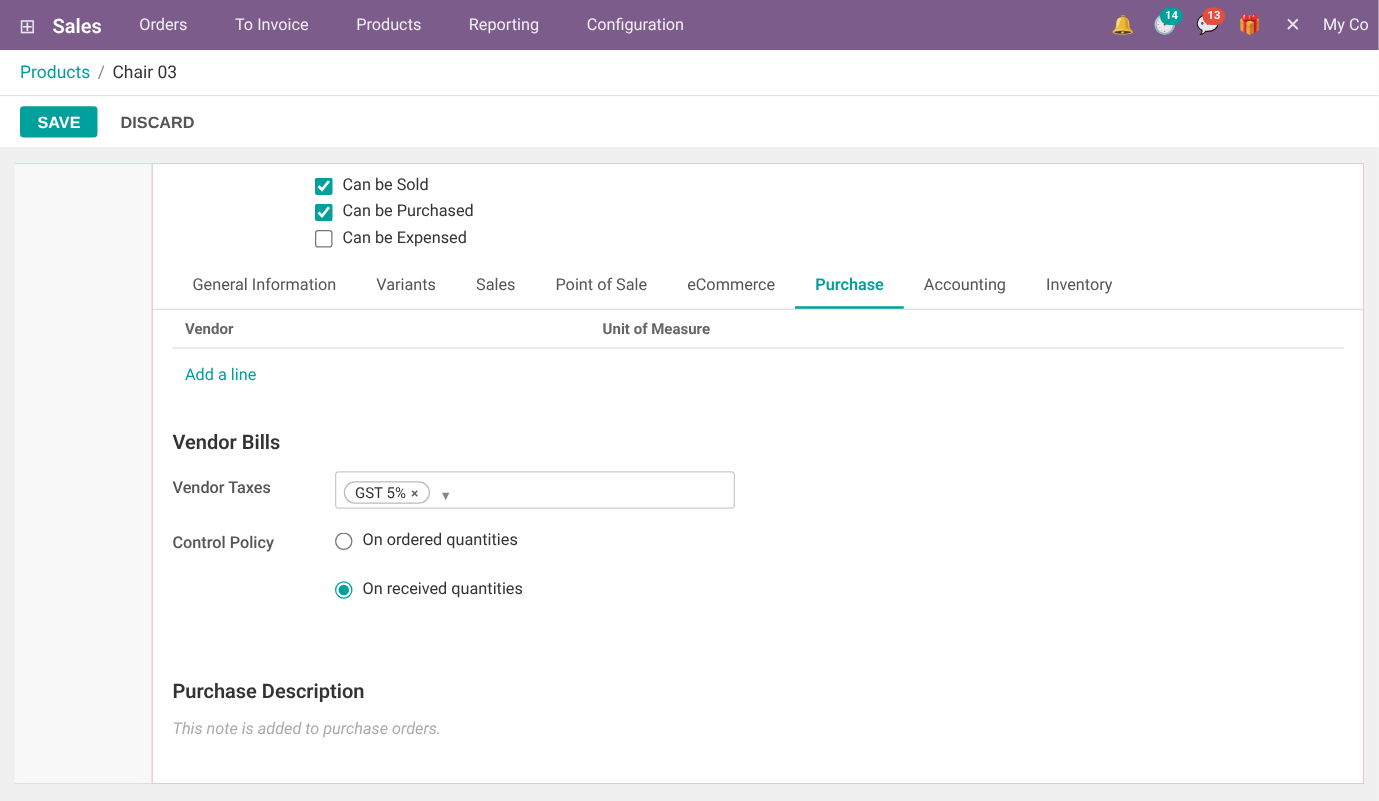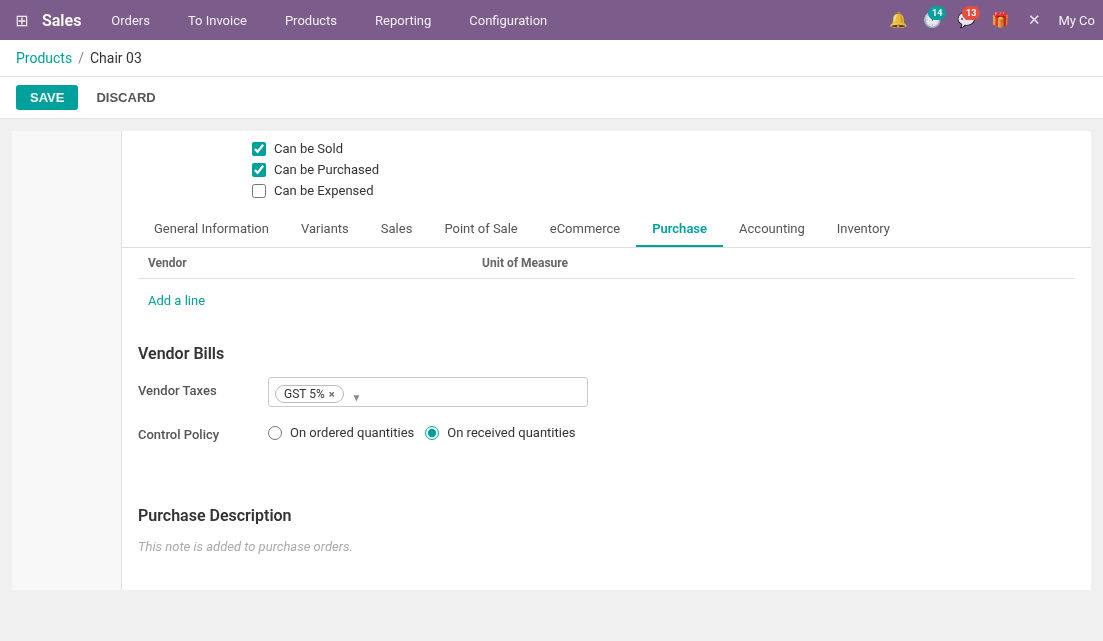--- a/index.html
+++ b/index.html
@@ -249,22 +249,22 @@
     .tag-input-arrow {
       margin-left: 4px;
       color: #888;
       font-size: 10px;
       cursor: pointer;
     }
 
     
     .radio-group {
       display: flex;
-      flex-direction: row;
-      gap: 11px;
+      flex-direction: column;
+      gap: 24px;
       padding-top: 4px;
     }
     .radio-row {
       display: flex;
       align-items: center;
       gap: 8px;
     }
     .radio-input {
       width: 14px; height: 14px;
       accent-color: #00a09d;

